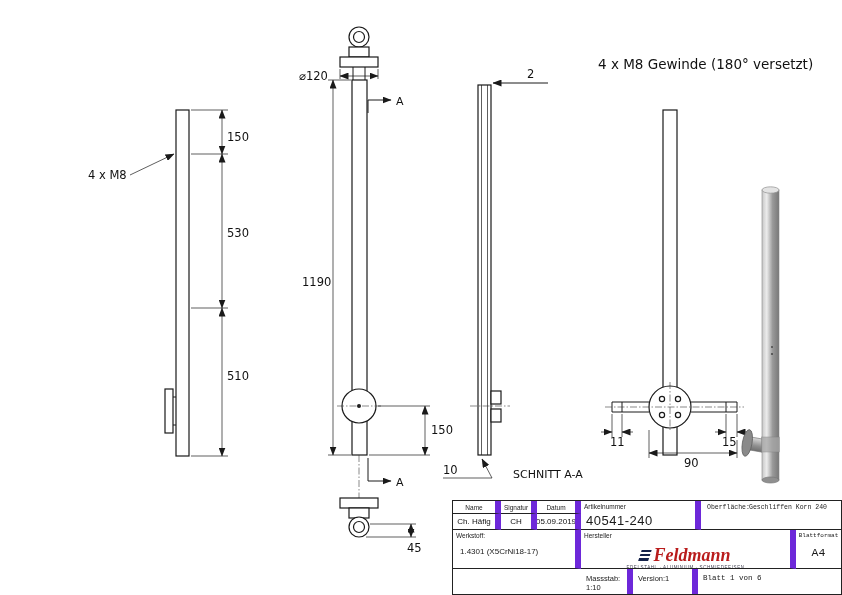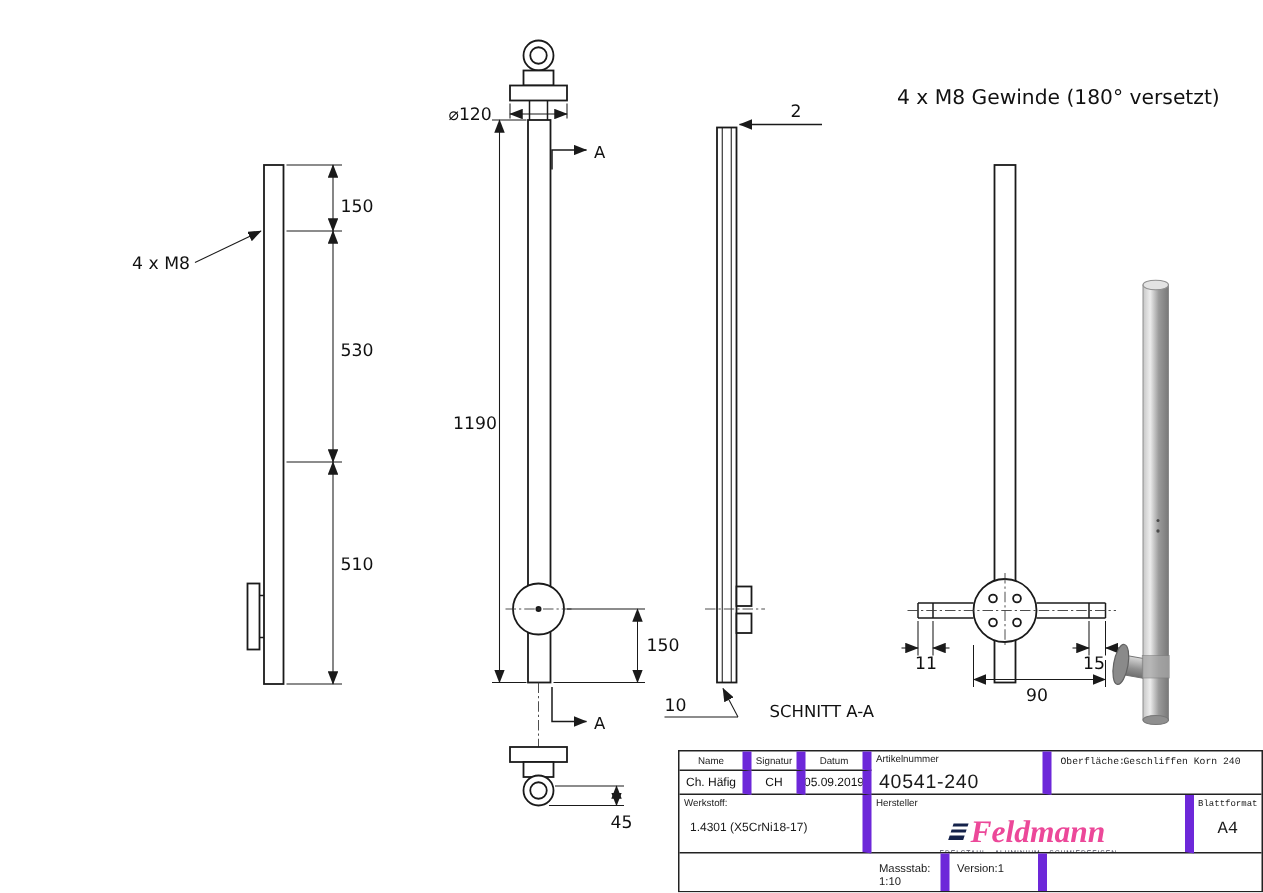--- a/index.html
+++ b/index.html
@@ -26,21 +26,21 @@
   .smallcap{position:absolute;left:3px;top:2px;}
   .wsv{position:absolute;left:7px;top:17px;font-size:8px;}
   .a4{position:absolute;left:0;right:0;top:16px;text-align:center;font-size:11.5px;}
   .bfh{position:absolute;left:0;right:0;top:2px;text-align:center;font-size:6px;}
   .footv{position:absolute;left:5px;top:5px;font-size:7.5px;}
   .logo-wrap{position:absolute;left:0;right:0;top:8px;text-align:center;}
   .logo-line{display:inline-flex;align-items:center;gap:3px;}
   .logo-bars{display:inline-flex;flex-direction:column;gap:2px;transform:skewX(-18deg);}
   .logo-bars i{display:block;width:10px;height:2.2px;background:#14224a;}
   .logo-name{font-family:"Liberation Serif",serif;font-style:italic;font-weight:bold;
-             font-size:21px;color:#ec4899;line-height:1;}
+             font-size:18px;color:#b91c1c;line-height:1;}
   .logo-tag{font-size:4.5px;letter-spacing:.6px;color:#445;margin-top:1px;}
 </style>
 </head>
 <body>
 
 <div class="stage">
 
 <svg width="842" height="595" viewBox="0 0 842 595">
   <defs>
     <marker id="arr" markerUnits="userSpaceOnUse" markerWidth="9" markerHeight="7" refX="8.5" refY="3.5" orient="auto-start-reverse">
@@ -254,15 +254,18 @@
     <span class="bfh h">Blattformat</span>
     <span class="a4">A4</span>
   </div>
 
   <div class="cell noB" style="left:128px;top:68px;width:52px;height:25px">
     <span class="footv">Massstab: 1:10</span>
   </div>
   <div class="cell noB" style="left:180px;top:68px;width:65px;height:25px">
     <span class="footv">Version:1</span>
   </div>
+  <div class="cell noB noR" style="left:245px;top:68px;width:143px;height:25px">
+    <span class="footv">Blatt 1 von 6</span>
+  </div>
 </div>
 
 </div>
 
 </body></html>

